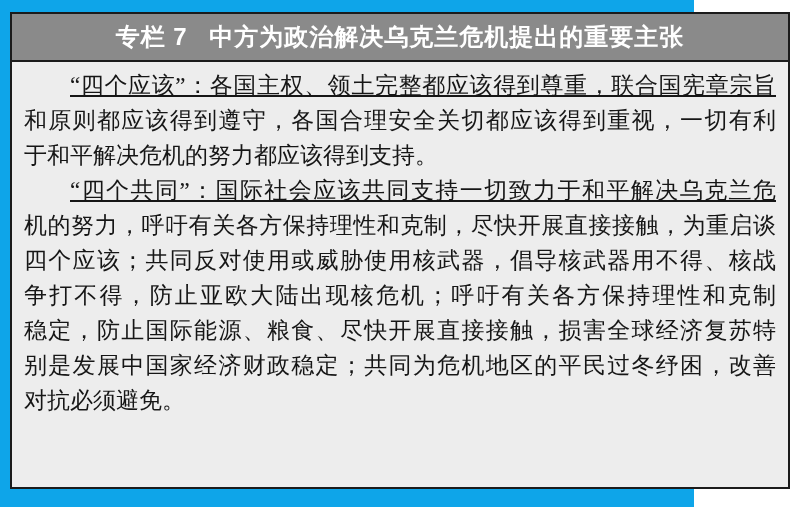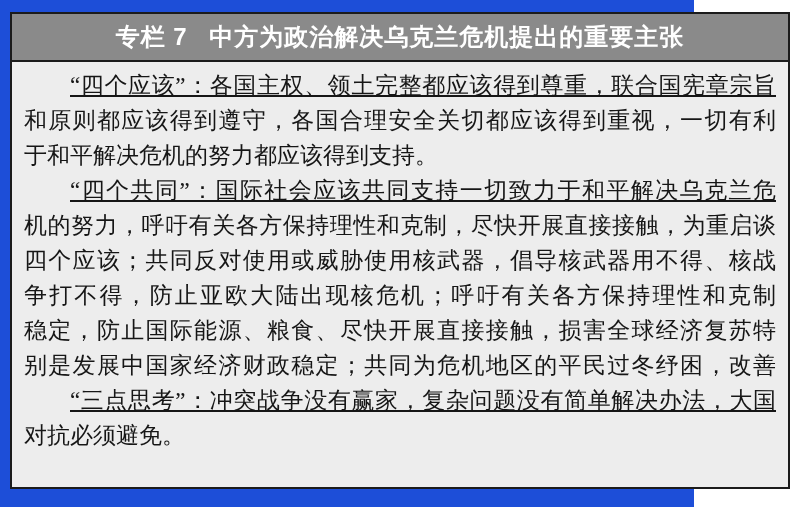--- a/index.html
+++ b/index.html
@@ -8,21 +8,21 @@
     background: #ffffff;
     width: 800px;
     height: 507px;
     overflow: hidden;
     font-family: "Liberation Serif", serif;
   }
   .page {
     position: relative;
     width: 694px;
     height: 507px;
-    background: #1d4ed8;
+    background: #0ea5e9;
   }
   .panel {
     position: absolute;
     left: 10px;
     top: 12px;
     width: 780px;
     height: 477px;
     box-sizing: border-box;
     border: 2px solid #1b1b1b;
     background: #ededed;
@@ -85,18 +85,17 @@
       <div class="line">和原则都应该得到遵守，各国合理安全关切都应该得到重视，一切有利</div>
       <div class="line last">于和平解决危机的努力都应该得到支持。</div>
 
       <div class="line first">“四个共同”：国际社会应该共同支持一切致力于和平解决乌克兰危</div>
       <div class="line">机的努力，呼吁有关各方保持理性和克制，尽快开展直接接触，为重启谈</div>
       <div class="line">四个应该；共同反对使用或威胁使用核武器，倡导核武器用不得、核战</div>
       <div class="line">争打不得，防止亚欧大陆出现核危机；呼吁有关各方保持理性和克制</div>
       <div class="line">稳定，防止国际能源、粮食、尽快开展直接接触，损害全球经济复苏特</div>
       <div class="line">别是发展中国家经济财政稳定；共同为危机地区的平民过冬纾困，改善</div>
 
-      <div class="line first">“三点思考”：冲突战争没有赢家，复杂问题没有简单解决办法，大国</div>
       <div class="line last">对抗必须避免。</div>
     </div>
 
   </div>
 </div>
 
 </body></html>

